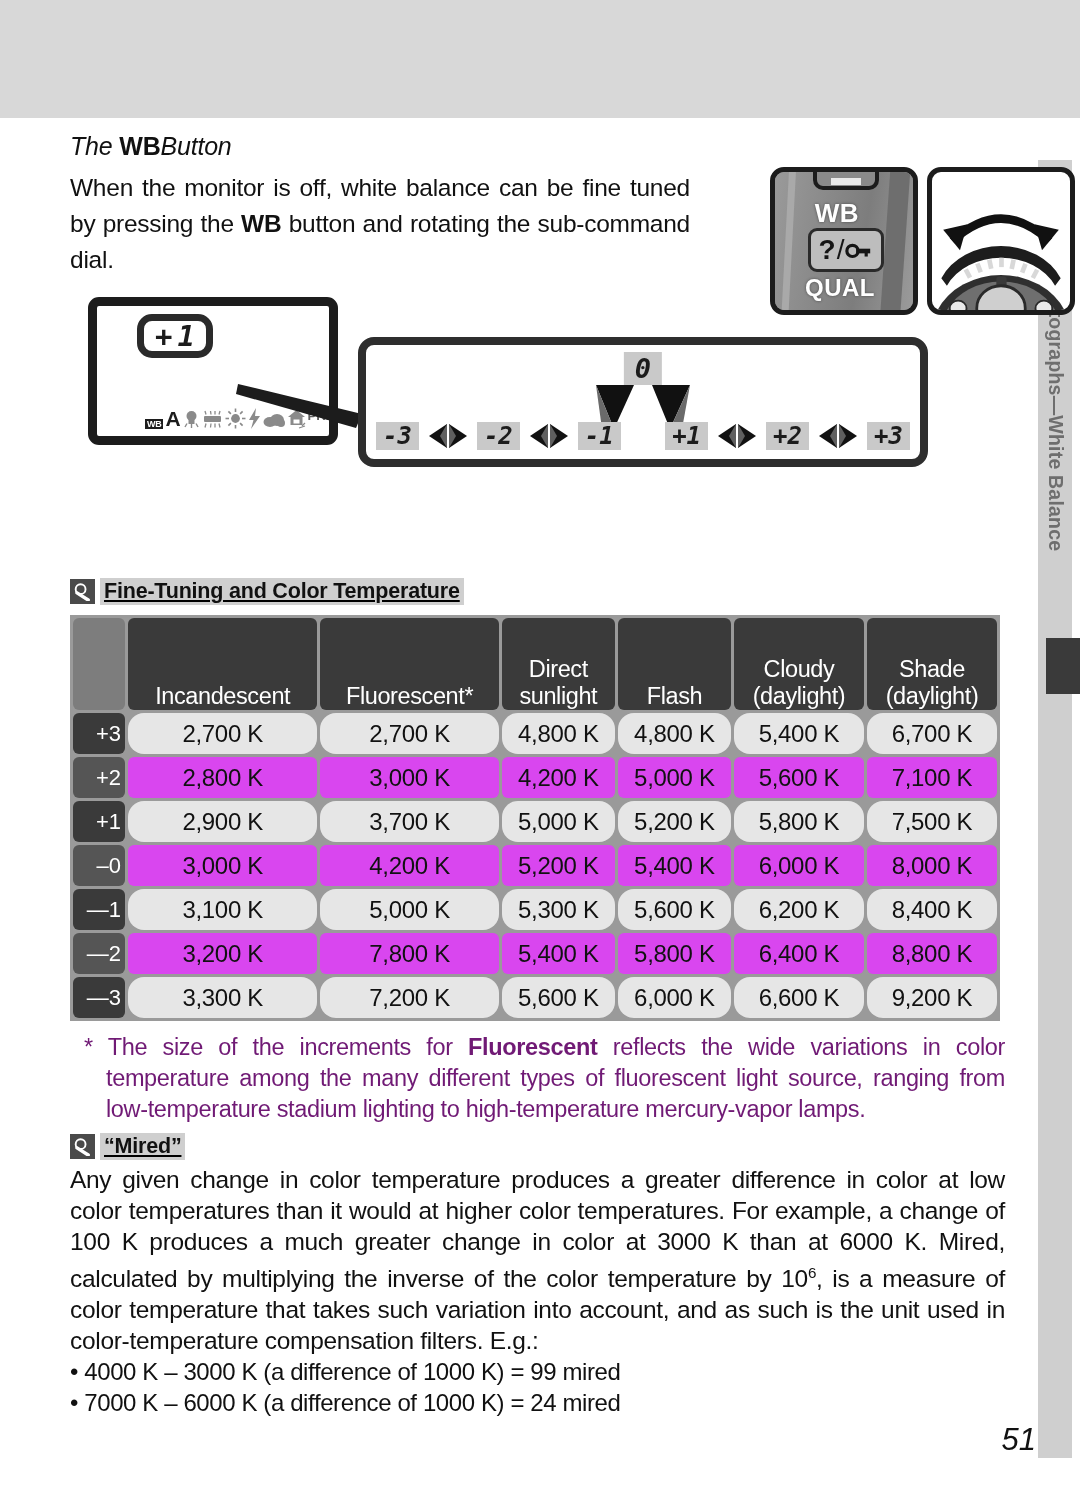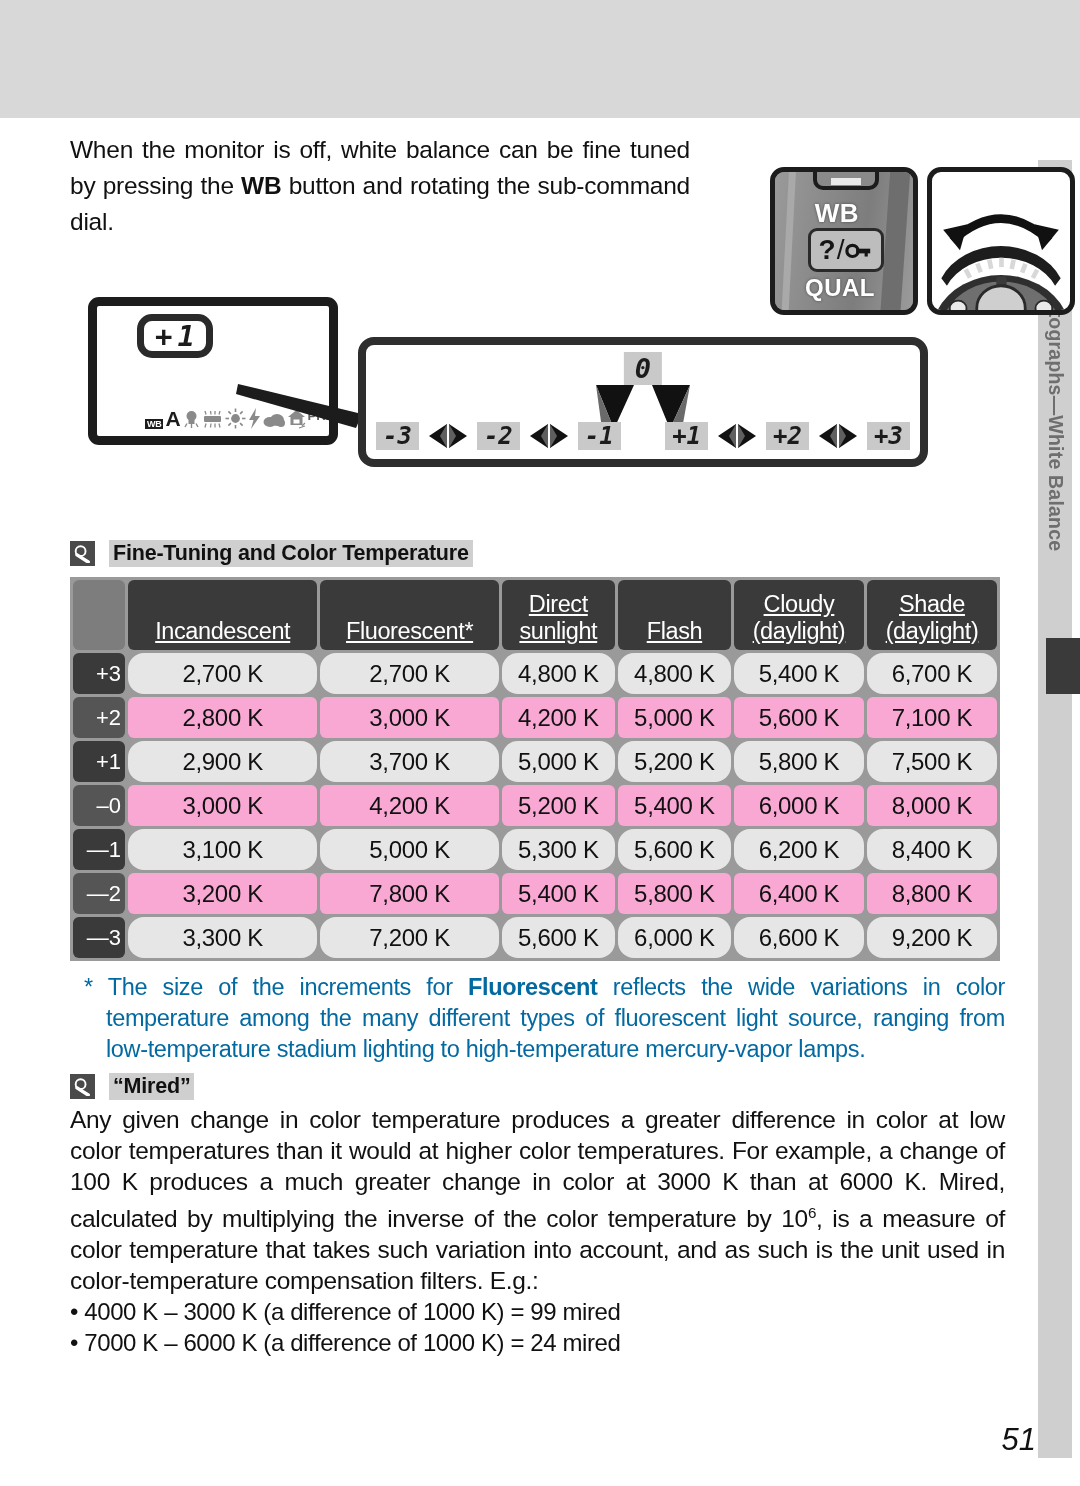--- a/index.html
+++ b/index.html
@@ -157,21 +157,21 @@
   .scale-row {
     position: absolute; left: 10px; right: 10px; bottom: 8px;
     display: flex; align-items: center; justify-content: space-between;
   }
   .tickbox { background: #c9c9c9; padding: 2px 7px; }
   .tickbox .seg { font-size: 24px; }
   .tickbox.hidden-box { background: transparent; visibility: hidden; }
   .dbl-arrow { width: 42px; height: 30px; }
 
   
-  .tip-head { display: flex; align-items: center; gap: 14px; margin-top: 8px; }
+  .tip-head { display: flex; align-items: center; gap: 5px; margin-top: 8px; text-decoration: underline; }
   .tip-icon { width: 25px; height: 25px; background: #4a4a4a; display:flex; align-items:center; justify-content:center; }
   .tip-icon svg { width: 19px; height: 19px; }
   .tip-label {
     background: #cfcfcf; color: #111; font-weight: bold;
     font-size: 21.5px; padding: 1px 4px; letter-spacing: -0.2px;
   }
 
   .body-text {
     font-size: 24.5px; line-height: 31px; color: #111;
     text-align: justify; letter-spacing: -0.3px; margin-top: 4px;
@@ -182,38 +182,38 @@
   table.ct {
     border-collapse: separate; border-spacing: 3px;
     width: 930px; margin-top: 10px; background: #9a9a9a;
   }
   table.ct th, table.ct td {
     border-radius: 6px; text-align: center; white-space: nowrap;
   }
   table.ct th.corner { background: #7d7d7d; width: 52px; }
   table.ct th.colh {
     background: #3a3a3a; color: #fff; font-weight: normal;
-    font-size: 23.5px; line-height: 27px; height: 70px;
-    vertical-align: bottom; padding-bottom: 5px; letter-spacing: -0.4px; text-decoration: underline;
+    font-size: 23.5px; line-height: 27px; height: 92px;
+    vertical-align: bottom; letter-spacing: -0.4px;
   }
   table.ct th.colh .two { display: block; }
   table.ct th.rowh {
     color: #fff; font-size: 22px; font-weight: normal;
     width: 52px; height: 41px; text-align: right; padding-right: 4px;
   }
   table.ct tr.dark th.rowh { background: #3a3a3a; }
   table.ct tr.light th.rowh { background: #555555; }
   table.ct td.val {
     font-size: 24px; color: #111; height: 41px; letter-spacing: -0.3px;
   }
   table.ct tr.dark td.val { background: #e6e6e6; border-radius: 16px; }
-  table.ct tr.light td.val { background: #f9a8d4; }
+  table.ct tr.light td.val { background: #d946ef; }
 
   .footnote {
-    margin-top: 11px; font-size: 23.5px; line-height: 31px; color: #0369a1;
+    margin-top: 11px; font-size: 23.5px; line-height: 31px; color: #701a75;
     text-align: justify; letter-spacing: -0.35px;
     padding-left: 36px; text-indent: -22px;
   }
   .footnote b { font-weight: bold; }
 
   .bullets { margin-top: 0px; }
   .bullets div { font-size: 24px; line-height: 31px; color: #111; letter-spacing: -0.4px; }
 
   .pageno {
     position: absolute; right: 44px; bottom: 28px;
@@ -238,20 +238,21 @@
         <path d="M14.8 14.6 L20.4 14.6 L17.6 18.3 Z" fill="#4a4a4a"></path>
       </svg>
   </div>
   <div class="side-text">
     <span>Taking Photographs—White Balance</span>
   </div>
   <div class="side-tab"></div>
 
   <div class="content">
 
+    <h1 class="sec-title"><span>The </span><b>WB</b><span>Button</span></h1>
 
     <p class="intro"><span>When the monitor is off, white balance can be fine tuned by pressing the </span><b>WB</b><span> button and rotating the sub-command dial.</span></p>
 
     <div class="cam-row">
 
       <div class="cam-box btn">
         <div class="cam-btn-body"></div>
         <div class="cam-btn-strip"></div>
         <div class="cam-btn-strip2"></div>
         <div class="cam-top-btn">

